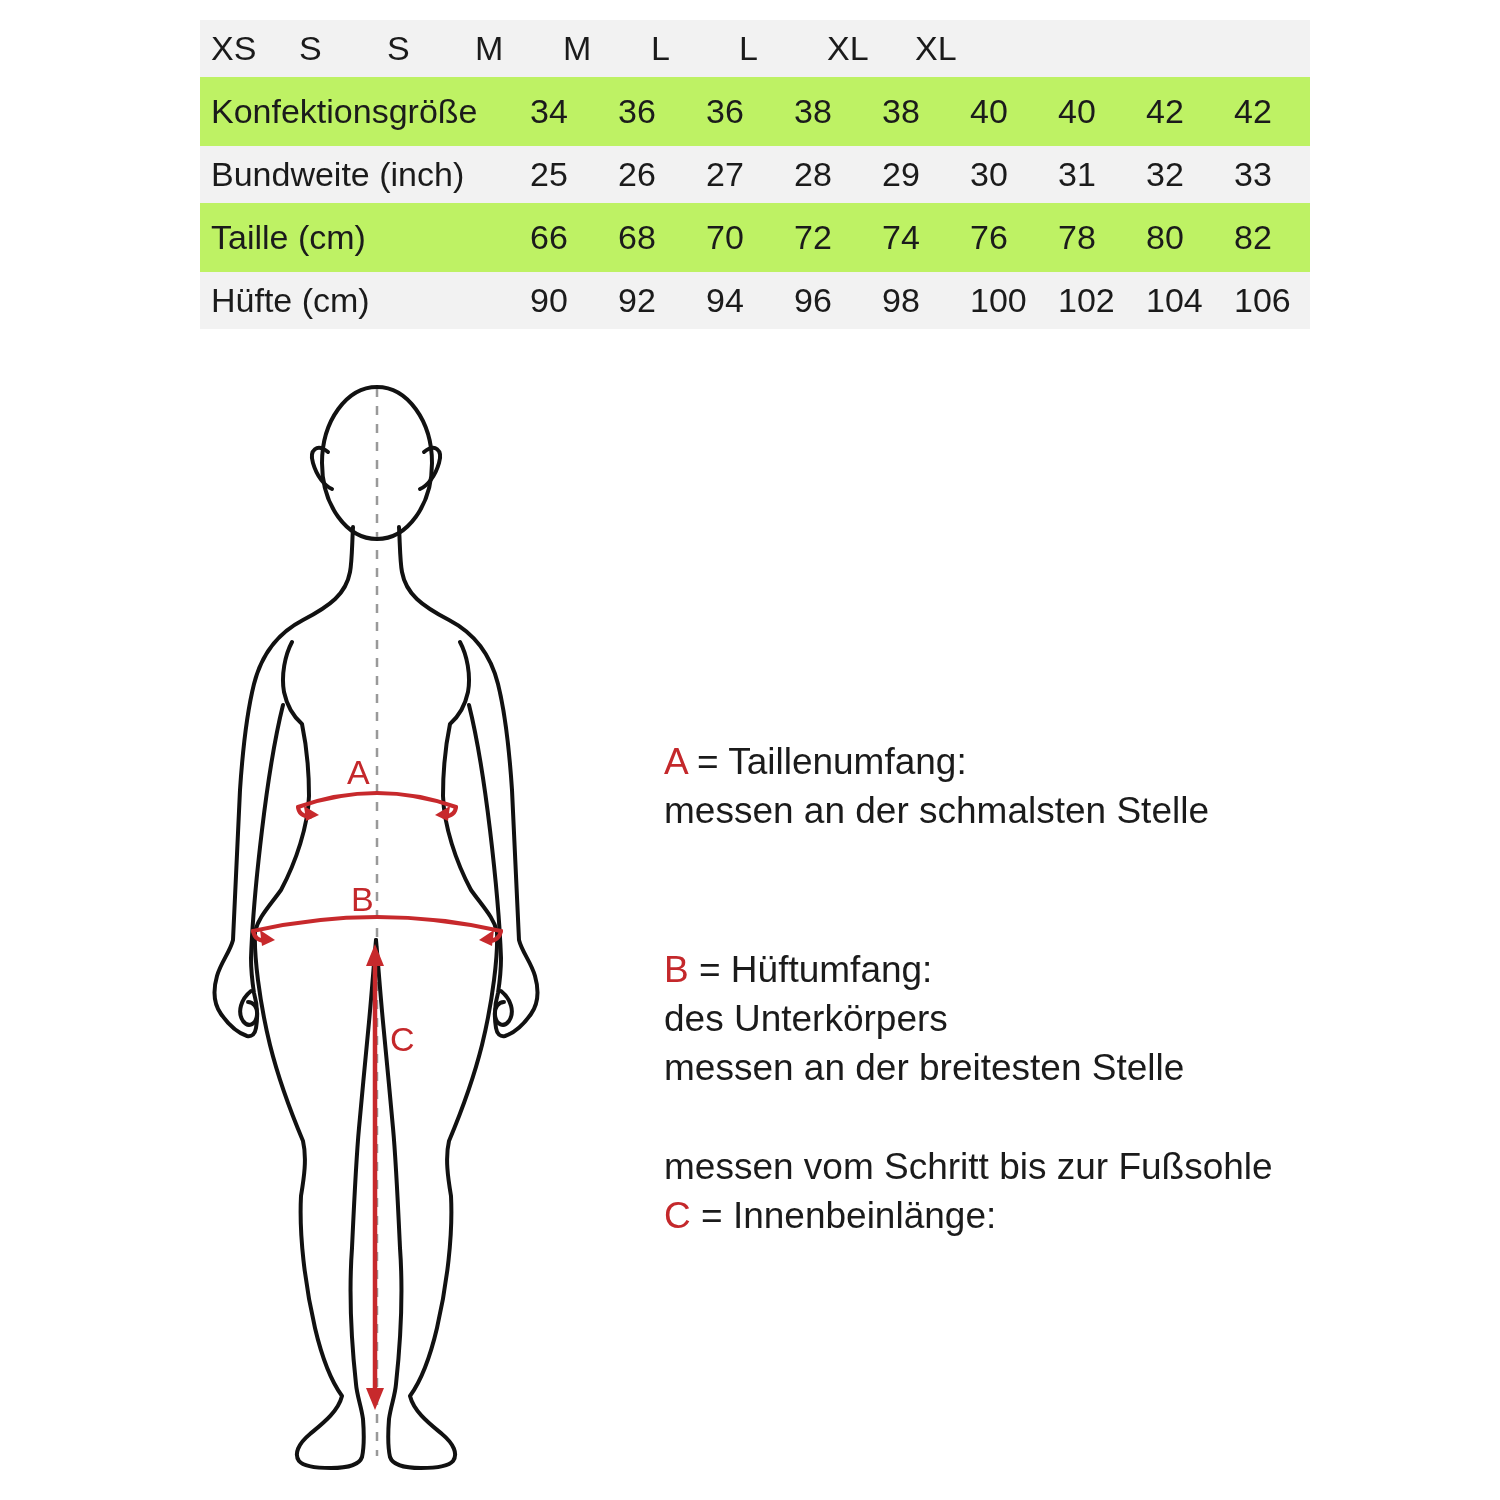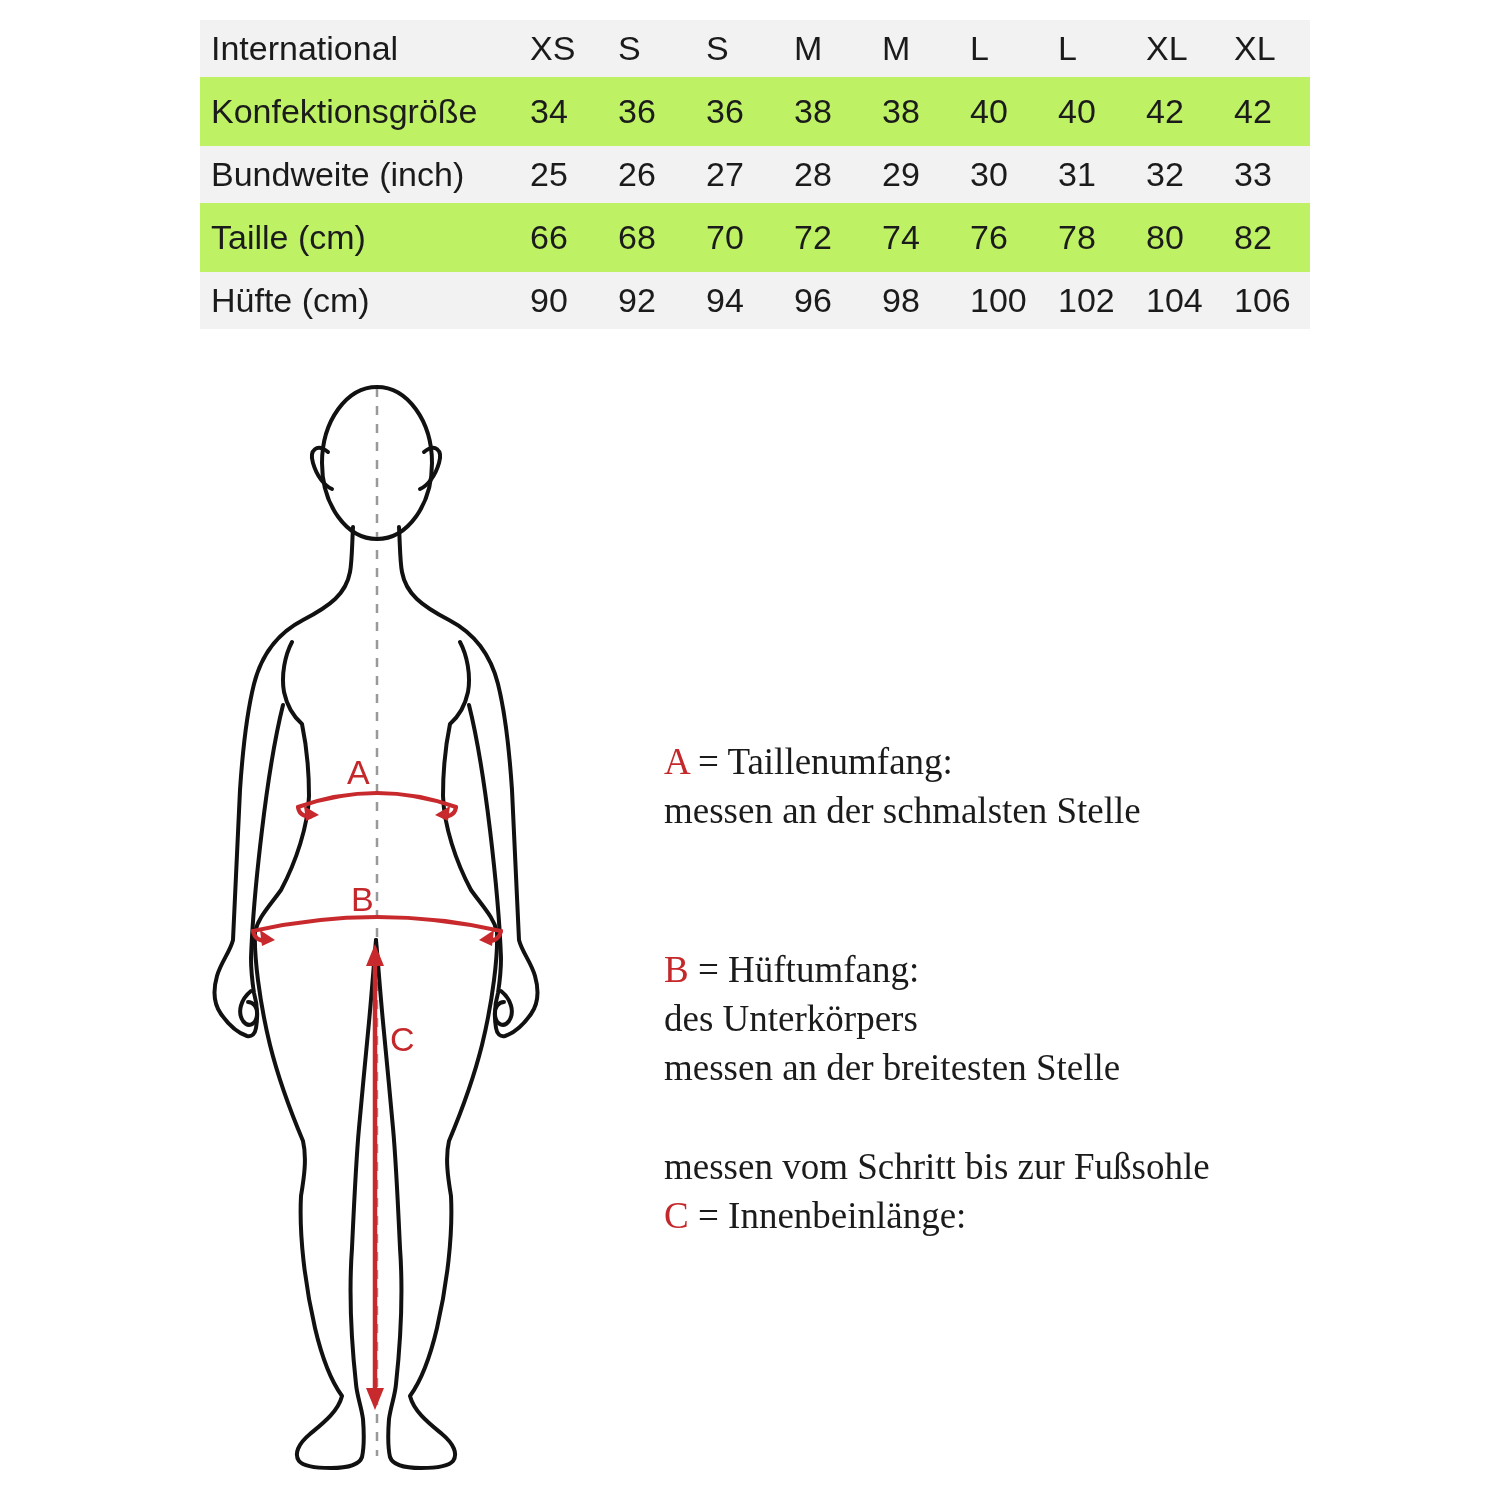--- a/index.html
+++ b/index.html
@@ -10,32 +10,31 @@
   
   .size-table{position:absolute;left:200px;top:20px;width:1110px;}
   .trow{display:flex;align-items:center;padding-left:11px;}
   .trow.shaded{background:#f2f2f2;height:57px;}
   .trow.plain{background:#bef264;height:69px;}
   .tlabel{width:319px;flex:none;font-size:34px;white-space:nowrap;}
   .tcell{width:88px;flex:none;font-size:34px;white-space:nowrap;}
   
   .figure-svg{position:absolute;left:205px;top:385px;}
   
-  .legend-block{position:absolute;left:664px;font-size:37px;line-height:49px;color:#1b1b1b;white-space:nowrap;font-family:Liberation Serif, serif;}
+  .legend-block{position:absolute;left:664px;font-size:37px;line-height:49px;color:#1b1b1b;white-space:nowrap;}
   .legend-a{top:737px;}
   .legend-b{top:945px;}
   .legend-c{top:1142px;}
   .legend-letter{color:#c4282b;}
 </style>
 </head>
 <body>
 
 <div class="size-table">
   <div class="trow shaded">
-    <div class="tlabel">International</div>
     <div class="tcell">XS</div>
     <div class="tcell">S</div>
     <div class="tcell">S</div>
     <div class="tcell">M</div>
     <div class="tcell">M</div>
     <div class="tcell">L</div>
     <div class="tcell">L</div>
     <div class="tcell">XL</div>
     <div class="tcell">XL</div>
   </div>

